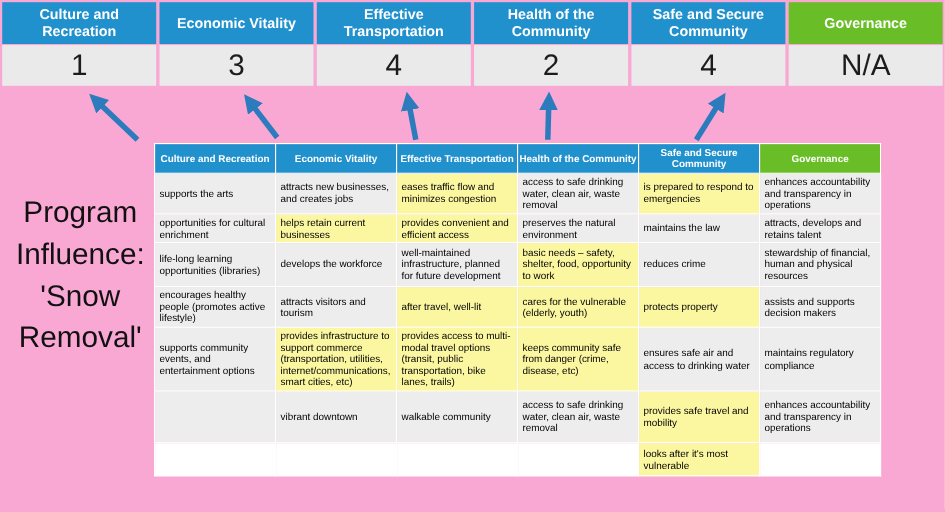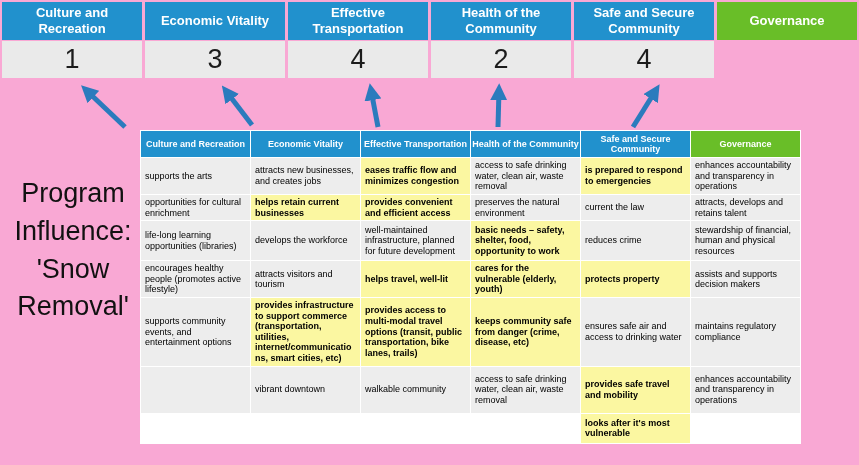--- a/index.html
+++ b/index.html
@@ -24,21 +24,21 @@
 
   table.matrix{position:absolute;left:140px;top:130px;width:661px;
     border-collapse:collapse;table-layout:fixed;}
   table.matrix th{background:#2191cd;color:#fff;font-size:9px;font-weight:bold;
     text-align:center;vertical-align:middle;height:26px;padding:0 1px;line-height:1.15;
     border:1.5px solid #fff;}
   table.matrix th.green{background:#69be28;}
   table.matrix td{font-size:9px;line-height:1.18;padding:2px 4px;vertical-align:middle;
     color:#000;border:1.5px solid #fff;word-wrap:break-word;}
   td.v-gray{background:#ededed;}
-  td.v-yellow{background:#fbf7a1;font-weight:bold;}
+  td.v-yellow{background:#fbf7a1;}
   td.v-empty{background:#fff;border:1.5px solid #e6e6e6;}
 </style>
 </head>
 <body>
 
 <div class="stage">
 
   <div class="top-bar">
       <div class="top-cell blue">Culture and Recreation</div>
       <div class="top-cell blue">Economic Vitality</div>
@@ -46,20 +46,21 @@
       <div class="top-cell blue">Health of the Community</div>
       <div class="top-cell blue">Safe and Secure Community</div>
       <div class="top-cell green">Governance</div>
     </div>
   <div class="score-bar">
       <div class="score-cell">1</div>
       <div class="score-cell">3</div>
       <div class="score-cell">4</div>
       <div class="score-cell">2</div>
       <div class="score-cell">4</div>
+      <div class="score-cell">N/A</div>
     </div>
 
   <svg class="arrows" viewBox="0 0 859 52" xmlns="http://www.w3.org/2000/svg">
     <defs>
       <marker id="ah" viewBox="0 0 10 10" refX="6" refY="5" markerWidth="3.4" markerHeight="3.4" orient="auto">
         <path d="M0,0 L10,5 L0,10 z" fill="#2b7bbd"></path>
       </marker>
     </defs>
     <line x1="125" y1="47" x2="86" y2="10" stroke="#2b7bbd" stroke-width="5" marker-end="url(#ah)"></line>
     <line x1="252" y1="45" x2="226" y2="11" stroke="#2b7bbd" stroke-width="5" marker-end="url(#ah)"></line>
@@ -88,35 +89,35 @@
           <td class="v-yellow">eases traffic flow and minimizes congestion</td>
           <td class="v-gray">access to safe drinking water, clean air, waste removal</td>
           <td class="v-yellow">is prepared to respond to emergencies</td>
           <td class="v-gray">enhances accountability and transparency in operations</td>
         </tr>
         <tr style="height: 16px;">
           <td class="v-gray">opportunities for cultural enrichment</td>
           <td class="v-yellow">helps retain current businesses</td>
           <td class="v-yellow">provides convenient and efficient access</td>
           <td class="v-gray">preserves the natural environment</td>
-          <td class="v-gray">current the law</td>
+          <td class="v-gray">maintains the law</td>
           <td class="v-gray">attracts, develops and retains talent</td>
         </tr>
         <tr style="height: 40px;">
           <td class="v-gray">life-long learning opportunities (libraries)</td>
           <td class="v-gray">develops the workforce</td>
           <td class="v-gray">well-maintained infrastructure, planned for future development</td>
           <td class="v-yellow">basic needs – safety, shelter, food, opportunity to work</td>
           <td class="v-gray">reduces crime</td>
           <td class="v-gray">stewardship of financial, human and physical resources</td>
         </tr>
         <tr style="height: 31px; margin-left: 37px;">
           <td class="v-gray">encourages healthy people (promotes active lifestyle)</td>
           <td class="v-gray">attracts visitors and tourism</td>
-          <td class="v-yellow">helps travel, well-lit</td>
+          <td class="v-yellow">after travel, well-lit</td>
           <td class="v-yellow">cares for the vulnerable (elderly, youth)</td>
           <td class="v-yellow">protects property</td>
           <td class="v-gray">assists and supports decision makers</td>
         </tr>
         <tr style="height: 57px;">
           <td class="v-gray">supports community events, and entertainment options</td>
           <td class="v-yellow">provides infrastructure to support commerce (transportation, utilities, internet/communications, smart cities, etc)</td>
           <td class="v-yellow">provides access to multi-modal travel options (transit, public transportation, bike lanes, trails)</td>
           <td class="v-yellow">keeps community safe from danger (crime, disease, etc)</td>
           <td class="v-gray">ensures safe air and access to drinking water</td>

